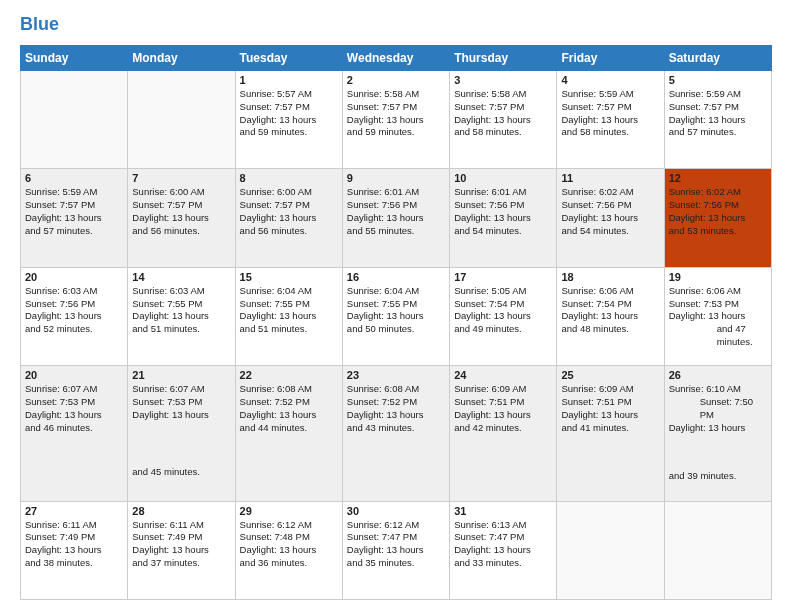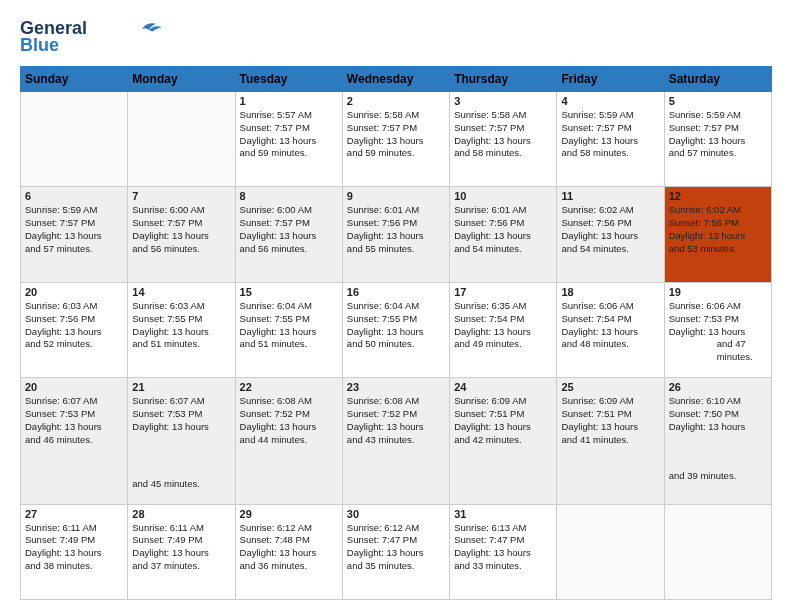--- a/index.html
+++ b/index.html
@@ -48,21 +48,21 @@
       color: #555;
     }
     .calendar-table {
       width: 100%;
       border-collapse: collapse;
       flex: 1;
       table-layout: fixed;
     }
     .calendar-table th {
       background-color: #2e7abf;
-      color: #000000;
+      color: #ffffff;
       font-size: 12px;
       font-weight: bold;
       padding: 5px 4px;
       text-align: left;
       border: 1px solid #2e7abf;
     }
     .calendar-table td {
       border: 1px solid #ccc;
       vertical-align: top;
       padding: 3px 4px;
@@ -83,27 +83,20 @@
     .cell-empty {
       background: #f9f9f9 !important;
     }
   </style>
 </head>
 <body>
 
 <div class="page">
   <div class="header">
     <div class="logo">
-      <div style="display:flex;align-items:center;">
-        <span style="font-size:18px;font-weight:bold;color:#1a3a5c;">General</span>
-        <svg class="logo-bird" viewBox="0 0 40 22">
-          <path d="M10,12 Q18,2 30,5 Q22,8 20,14 Q15,10 10,12Z" fill="#2e7abf"></path>
-          <path d="M20,14 Q28,6 38,10 Q30,12 25,16Z" fill="#2e7abf"></path>
-        </svg>
-      </div>
       <span style="font-size:18px;font-weight:bold;color:#2e7abf;margin-top:-4px;">Blue</span>
     </div>
   </div>
 
   <table class="calendar-table">
     <thead>
       <tr>
         <th>Sunday</th>
         <th>Monday</th>
         <th>Tuesday</th>
@@ -228,21 +221,21 @@
           </td>
           <td>
             <span class="day-num">16</span>
             <div style="font-size: 9.5px; line-height: 1.35;">Sunrise: 6:04 AM</div>
             <div style="font-size: 9.5px; line-height: 1.35;">Sunset: 7:55 PM</div>
             <div style="font-size: 9.5px; line-height: 1.35;">Daylight: 13 hours</div>
             <div style="font-size: 9.5px; line-height: 1.35;">and 50 minutes.</div>
           </td>
           <td>
             <span class="day-num">17</span>
-            <div style="font-size: 9.5px; line-height: 1.35;">Sunrise: 6:35 AM</div>
+            <div style="font-size: 9.5px; line-height: 1.35;">Sunrise: 5:05 AM</div>
             <div style="font-size: 9.5px; line-height: 1.35;">Sunset: 7:54 PM</div>
             <div style="font-size: 9.5px; line-height: 1.35;">Daylight: 13 hours</div>
             <div style="font-size: 9.5px; line-height: 1.35;">and 49 minutes.</div>
           </td>
           <td>
             <span class="day-num">18</span>
             <div style="font-size: 9.5px; line-height: 1.35;">Sunrise: 6:06 AM</div>
             <div style="font-size: 9.5px; line-height: 1.35;">Sunset: 7:54 PM</div>
             <div style="font-size: 9.5px; line-height: 1.35;">Daylight: 13 hours</div>
             <div style="font-size: 9.5px; line-height: 1.35;">and 48 minutes.</div>
@@ -294,21 +287,21 @@
           <td style="background: rgb(239, 239, 239);">
             <span class="day-num">25</span>
             <div style="font-size: 9.5px; line-height: 1.35;">Sunrise: 6:09 AM</div>
             <div style="font-size: 9.5px; line-height: 1.35;">Sunset: 7:51 PM</div>
             <div style="font-size: 9.5px; line-height: 1.35;">Daylight: 13 hours</div>
             <div style="font-size: 9.5px; line-height: 1.35;">and 41 minutes.</div>
           </td>
           <td style="background: rgb(239, 239, 239);">
             <span class="day-num">26</span>
             <div style="font-size: 9.5px; line-height: 1.35;">Sunrise: 6:10 AM</div>
-            <div style="font-size: 9.5px; line-height: 1.35;">Sunset: 7:50 PM</div>
+            <div style="font-size: 9.5px; line-height: 1.35; margin-left: 31px;">Sunset: 7:50 PM</div>
             <div style="font-size: 9.5px; line-height: 1.35;">Daylight: 13 hours</div>
             <div style="font-size: 9.5px; line-height: 1.35; margin-top: 36px;">and 39 minutes.</div>
           </td>
         </tr>
         <tr>
           <td>
             <span class="day-num">27</span>
             <div style="font-size: 9.5px; line-height: 1.35;">Sunrise: 6:11 AM</div>
             <div style="font-size: 9.5px; line-height: 1.35;">Sunset: 7:49 PM</div>
             <div style="font-size: 9.5px; line-height: 1.35;">Daylight: 13 hours</div>

